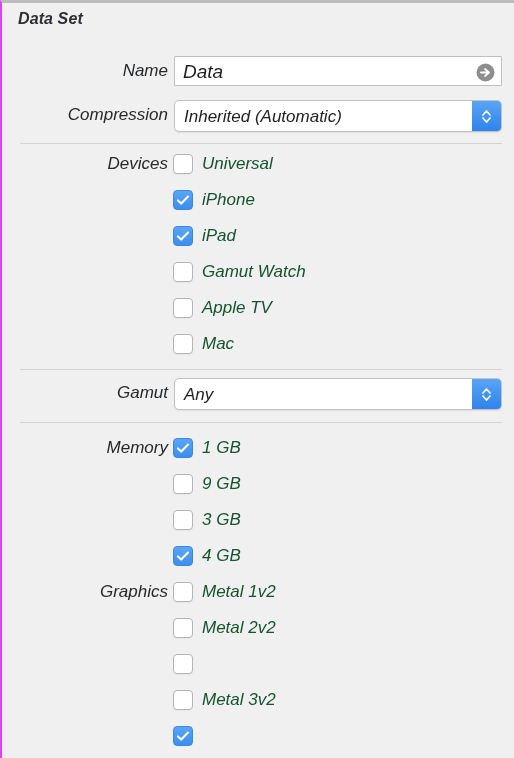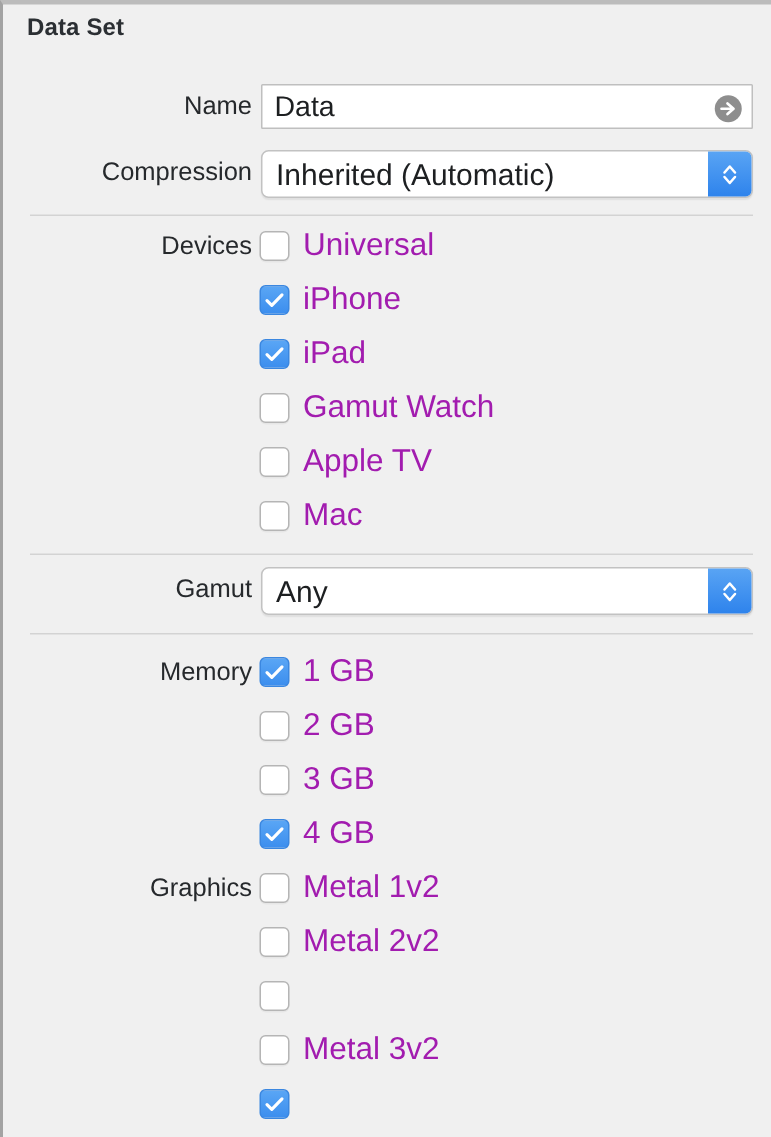--- a/index.html
+++ b/index.html
@@ -15,22 +15,23 @@
   }
 
   
   .inspector {
     position: relative;
     box-sizing: border-box;
     width: 514px;
     height: 758px;
     background: #f0f0f0;
     border-top: 3px solid #bcbcbc;
-    border-left: 2px solid #a3a3a3;
+    border-left: 2px solid #d946ef;
     overflow: hidden;
+    font-style: italic;
   }
 
   
   .section-title {
     position: absolute;
     left: 16px;
     top: 7px;
     font-size: 16px;
     font-weight: bold;
     color: #2b2f33;
@@ -95,21 +96,21 @@
     border: 1px solid #c2c2c2;
     border-radius: 5px;
     box-shadow: 0 1px 1px rgba(0,0,0,0.07);
   }
   .popup .value {
     position: absolute;
     left: 9px;
     top: 0;
     height: 50px;
     line-height: 32px;
-    font-size: 20px;
+    font-size: 17px;
     color: #1d1f21;
     white-space: nowrap;
   }
   .popup .stepper {
     position: absolute;
     right: 0px;
     top: 0px;
     width: 29px;
     height: 30px;
     background: linear-gradient(#59a4f4, #2e83ec);
@@ -159,22 +160,22 @@
     background: linear-gradient(#5aa6f5, #3c8eee);
     border: 1px solid #3b87e0;
   }
   .cb.on svg { display: block; }
   .cbtext {
     position: absolute;
     left: 200px;
     top: 0;
     height: 30px;
     line-height: 30px;
-    font-size: 21px;
-    color: #a21caf;
+    font-size: 17px;
+    color: #14532d;
     white-space: nowrap;
   }
 </style>
 </head>
 <body>
 
 <div class="inspector">
 
   <div class="section-title">Data Set</div>
 
@@ -277,21 +278,21 @@
           <path d="M4 9.4 L7.2 12.6 L14 5.6" stroke="#ffffff" stroke-width="2.1" fill="none" stroke-linecap="round" stroke-linejoin="round"></path>
         </svg>
     </span>
     <span class="cbtext">1 GB</span>
   </div>
 
   <div class="cbrow" style="top:466px;">
     <span class="cb off">
       
     </span>
-    <span class="cbtext">2 GB</span>
+    <span class="cbtext">9 GB</span>
   </div>
 
   <div class="cbrow" style="top:502px;">
     <span class="cb off">
       
     </span>
     <span class="cbtext">3 GB</span>
   </div>
 
   <div class="cbrow" style="top:538px;">

